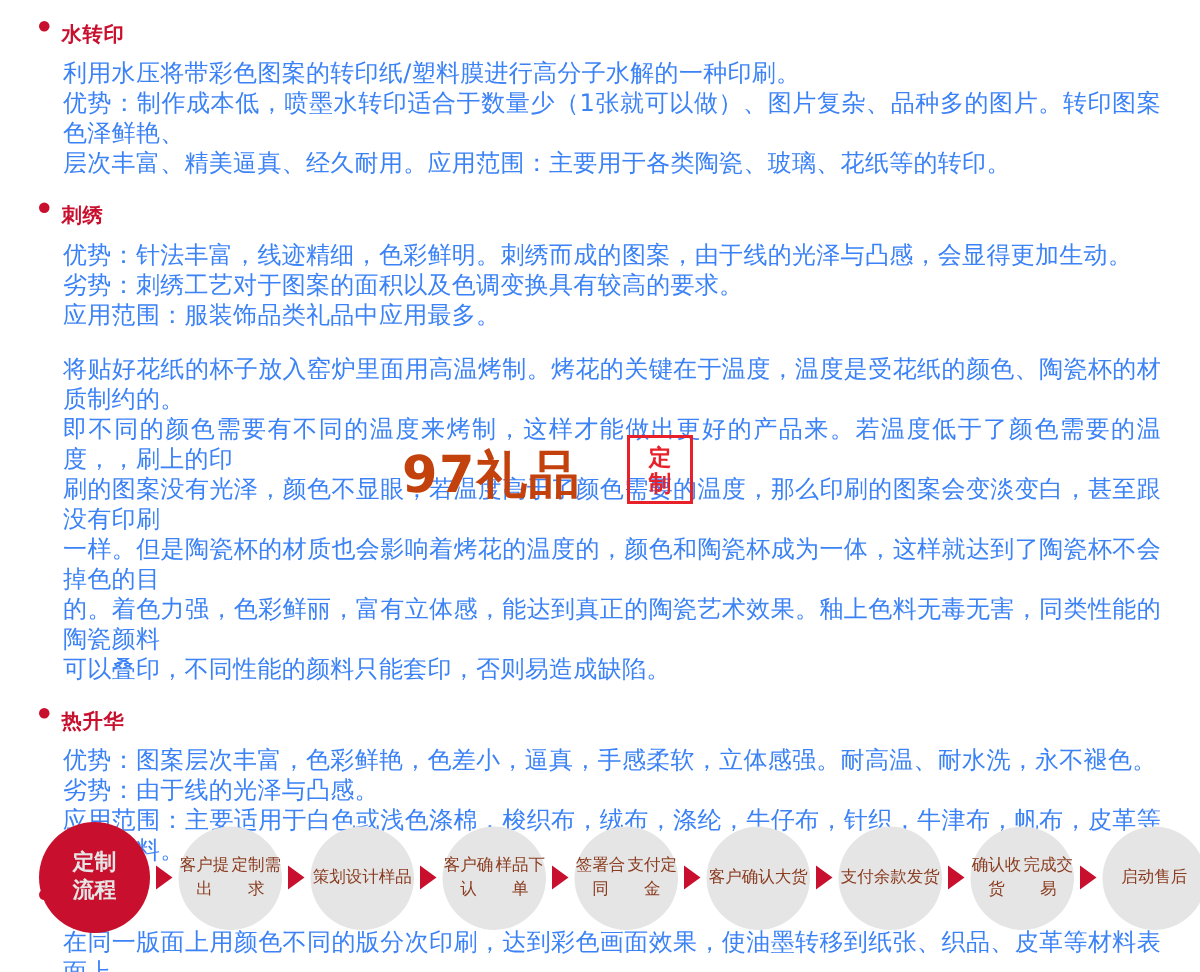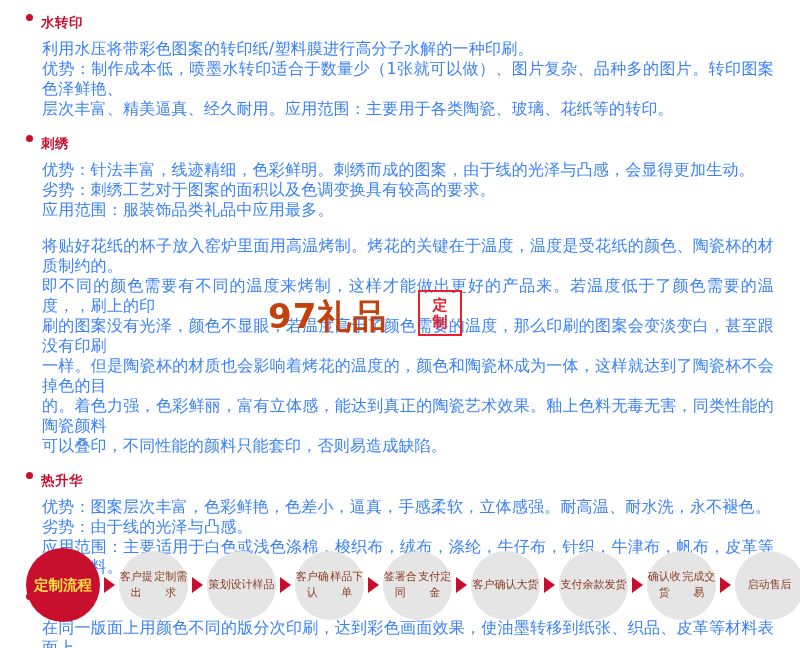--- a/index.html
+++ b/index.html
@@ -98,25 +98,25 @@
     width: 748px;
     height: 74px;
     display: flex;
     align-items: center;
   }
   .flow-start {
     width: 74px;
     height: 74px;
     border-radius: 50%;
     background: #c8102e;
-    color: #fde047;
+    color: #e5e5e5;
     font-size: 14.5px;
     font-weight: bold;
     display: flex;
-    flex-direction: row;
+    flex-direction: column;
     align-items: center;
     justify-content: center;
     line-height: 19px;
     flex: 0 0 auto;
     text-align: center;
   }
   .arrow {
     width: 0;
     height: 0;
     border-top: 8px solid transparent;

